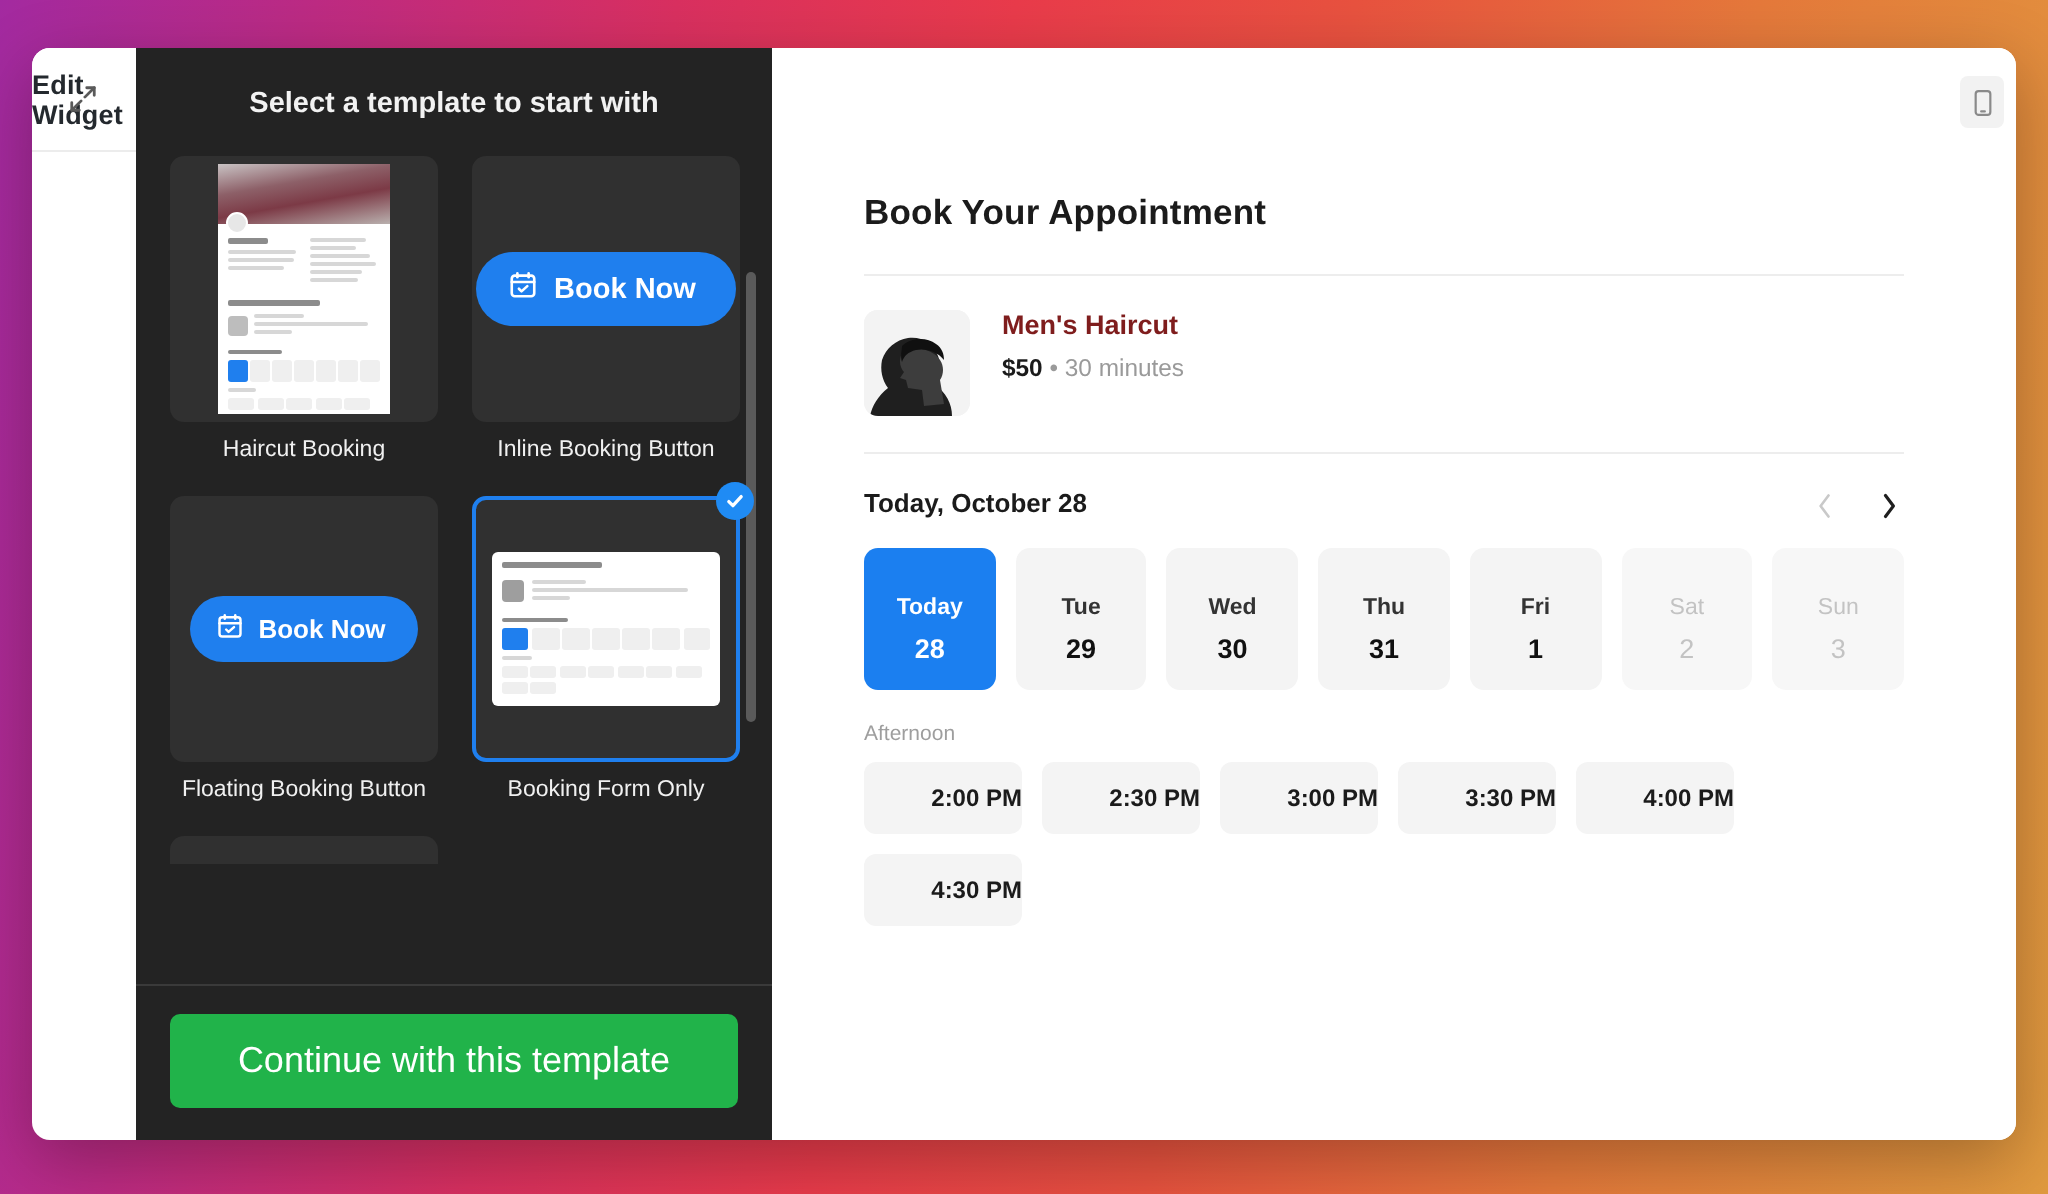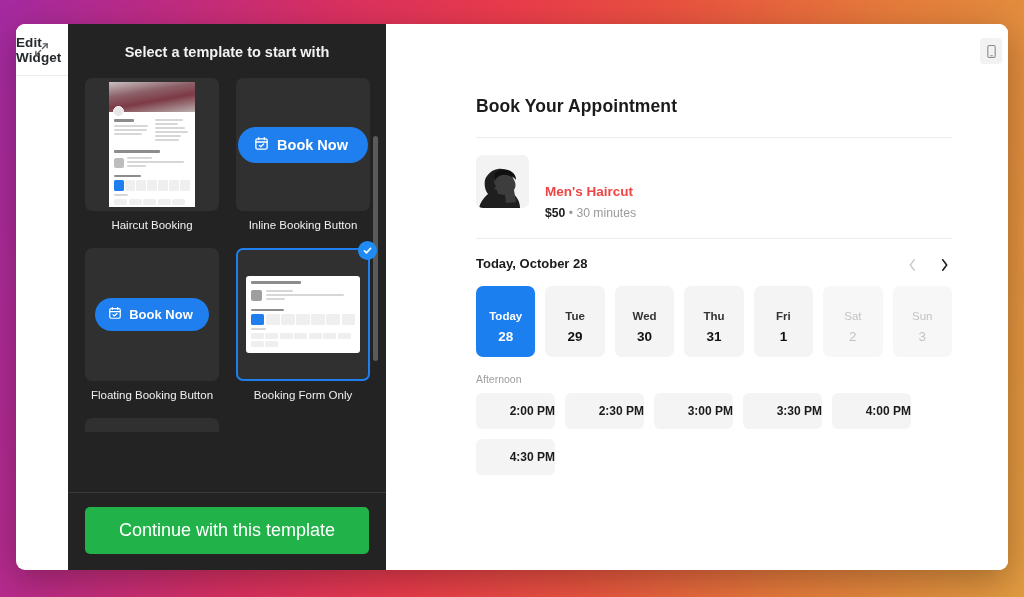--- a/index.html
+++ b/index.html
@@ -43,21 +43,21 @@
   .expand-btn {
     position: absolute;
     right: 14px; top: 50%;
     transform: translateY(-50%);
     width: 26px; height: 26px;
     display: flex; align-items: center; justify-content: center;
     cursor: pointer;
   }
 
   
-  .modal-body { flex: 1; display: flex; min-height: 0; gap: 44px; }
+  .modal-body { flex: 1; display: flex; min-height: 0; }
 
   
   .sidebar {
     width: 318px;
     flex: 0 0 318px;
     background: #232323;
     display: flex;
     flex-direction: column;
     position: relative;
   }
@@ -247,21 +247,21 @@
     border-bottom: 1px solid #ededed;
   }
   .service-avatar {
     width: 53px; height: 53px;
     flex: 0 0 53px;
     border-radius: 7px;
     overflow: hidden;
     background: #f1f1f1;
     position: relative;
   }
-  .svc-name { font-size: 13.5px; font-weight: bold; color: #ef4444; margin-top: 29px; }
+  .svc-name { font-size: 13.5px; font-weight: bold; color: #7f1d1d; }
   .svc-desc { font-size: 12.2px; color: #414141; margin-top: 6px; }
   .svc-meta { font-size: 12.2px; margin-top: 7px; color: #9a9a9a; }
   .svc-meta b { color: #1b1b1b; }
 
   .date-head {
     display: flex;
     justify-content: space-between;
     padding: 17px 0 12px;
   }
   .date-head-label { font-size: 13px; font-weight: bold; color: #1b1b1b; }

